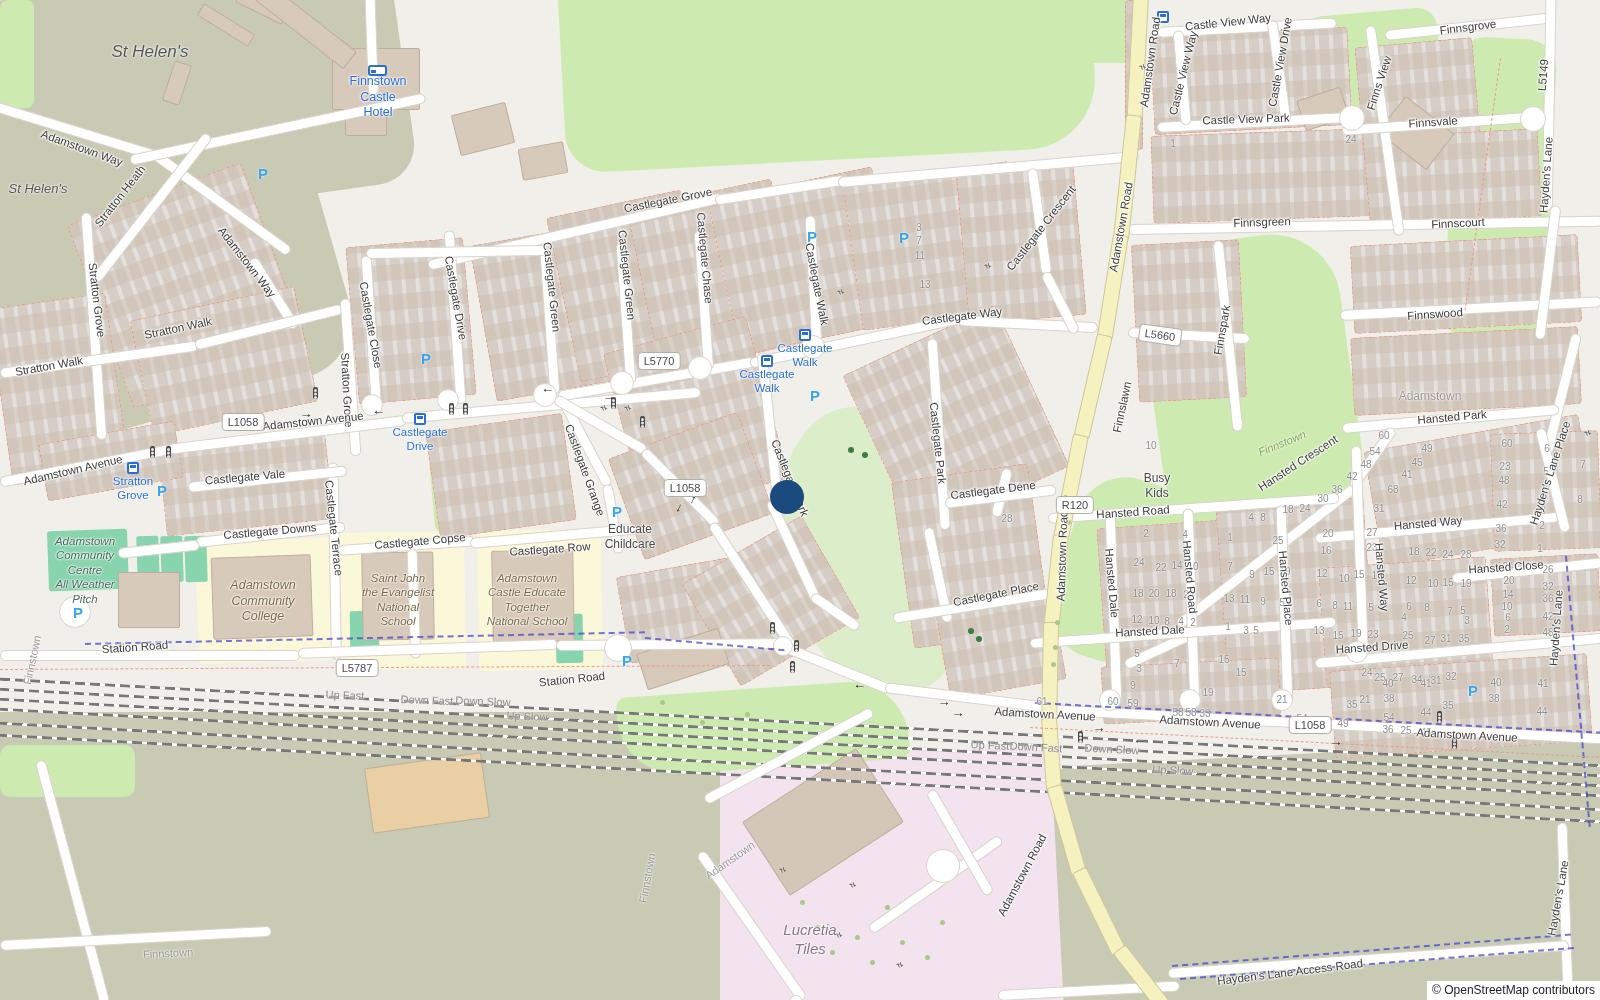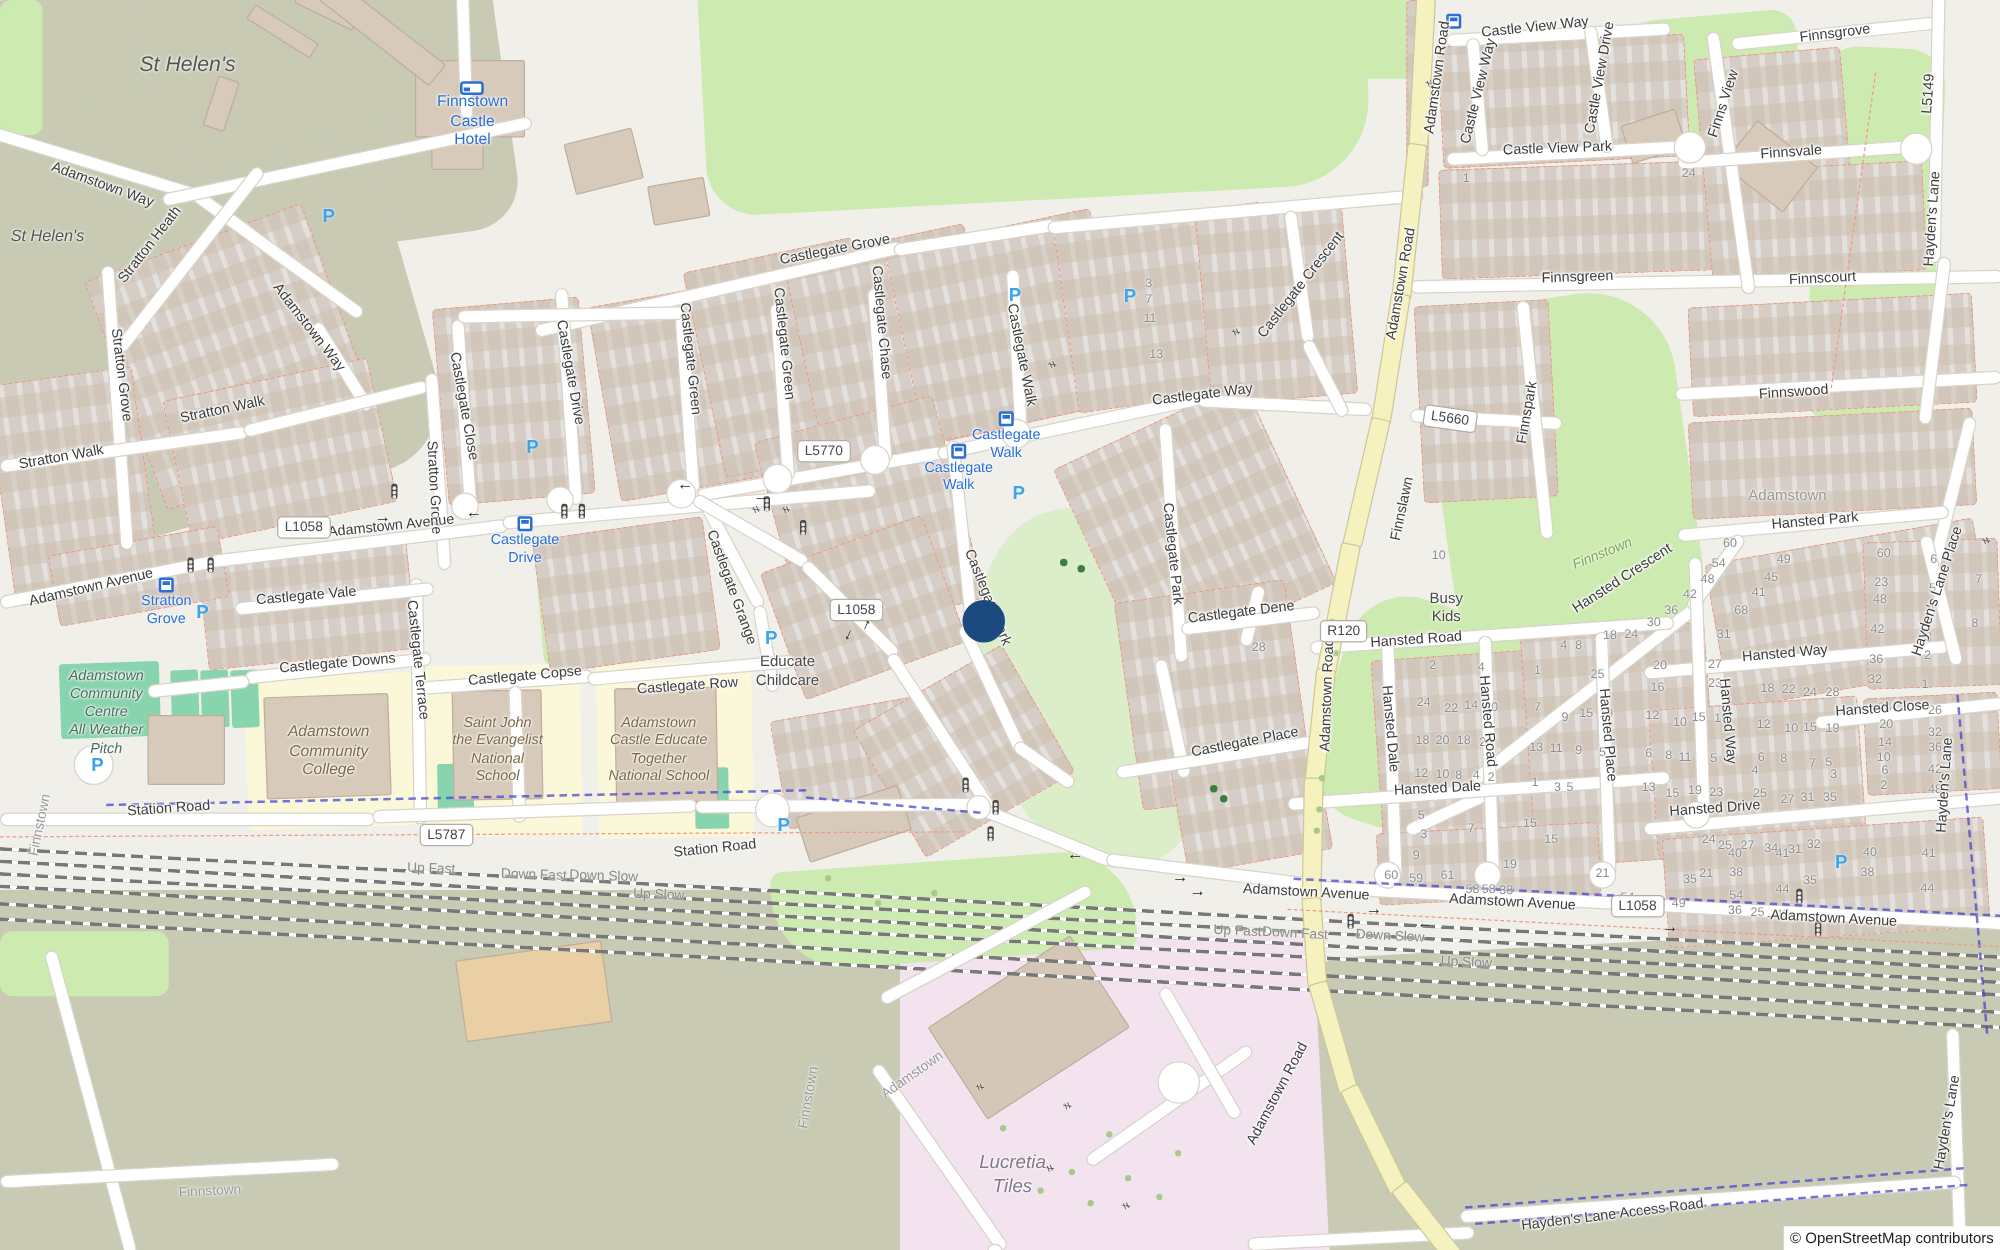--- a/index.html
+++ b/index.html
@@ -587,21 +587,21 @@
     <div class="num" style="left: 1269px; top: 571px; transform: translate(-50%, -50%);">15</div>
     <div class="num" style="left: 1285px; top: 571px; transform: translate(-50%, -50%);">19</div>
     <div class="num" style="left: 1229px; top: 598px; transform: translate(-50%, -50%);">13</div>
     <div class="num" style="left: 1245px; top: 599px; transform: translate(-50%, -50%);">11</div>
     <div class="num" style="left: 1263px; top: 601px; transform: translate(-50%, -50%);">9</div>
     <div class="num" style="left: 1282px; top: 602px; transform: translate(-50%, -50%);">5</div>
     <div class="num" style="left: 1228px; top: 626px; transform: translate(-50%, -50%);">1</div>
     <div class="num" style="left: 1246px; top: 630px; transform: translate(-50%, -50%);">3</div>
     <div class="num" style="left: 1256px; top: 630px; transform: translate(-50%, -50%);">5</div>
     <div class="num" style="left: 1007px; top: 518px; transform: translate(-50%, -50%);">28</div>
-    <div class="num" style="left: 1158px; top: 701px; transform: translate(-50%, -50%); text-align: center;">61</div>
+    <div class="num" style="left: 1042px; top: 701px; transform: translate(-50%, -50%); text-align: center;">61</div>
     <div class="num" style="left: 1113px; top: 701px; transform: translate(-50%, -50%);">60</div>
     <div class="num" style="left: 1133px; top: 703px; transform: translate(-50%, -50%);">59</div>
     <div class="num" style="left: 1178px; top: 712px; transform: translate(-50%, -50%);">58</div>
     <div class="num" style="left: 1191px; top: 712px; transform: translate(-50%, -50%);">58</div>
     <div class="num" style="left: 1205px; top: 713px; transform: translate(-50%, -50%);">33</div>
     <div class="num" style="left: 1208px; top: 692px; transform: translate(-50%, -50%);">19</div>
     <div class="num" style="left: 1133px; top: 685px; transform: translate(-50%, -50%);">9</div>
     <div class="num" style="left: 1282px; top: 699px; transform: translate(-50%, -50%);">21</div>
     <div class="num" style="left: 1302px; top: 718px; transform: translate(-50%, -50%);">54</div>
     <div class="num" style="left: 1327px; top: 722px; transform: translate(-50%, -50%);">22</div>

